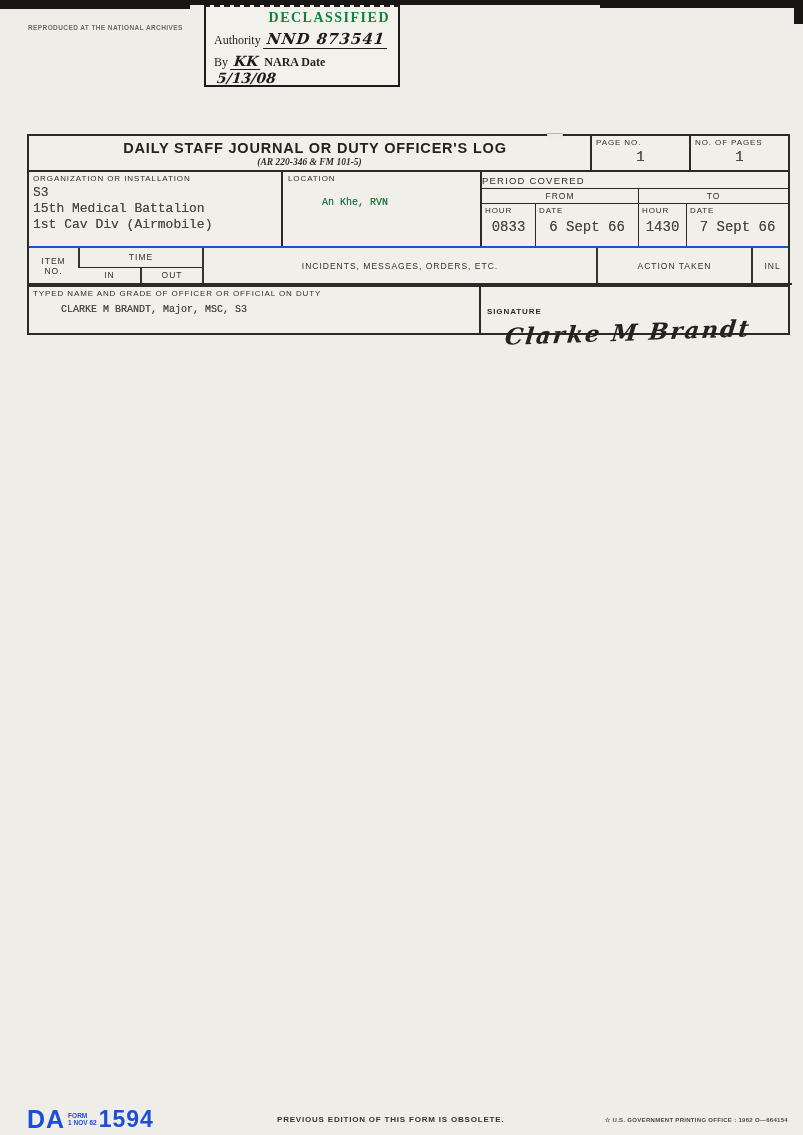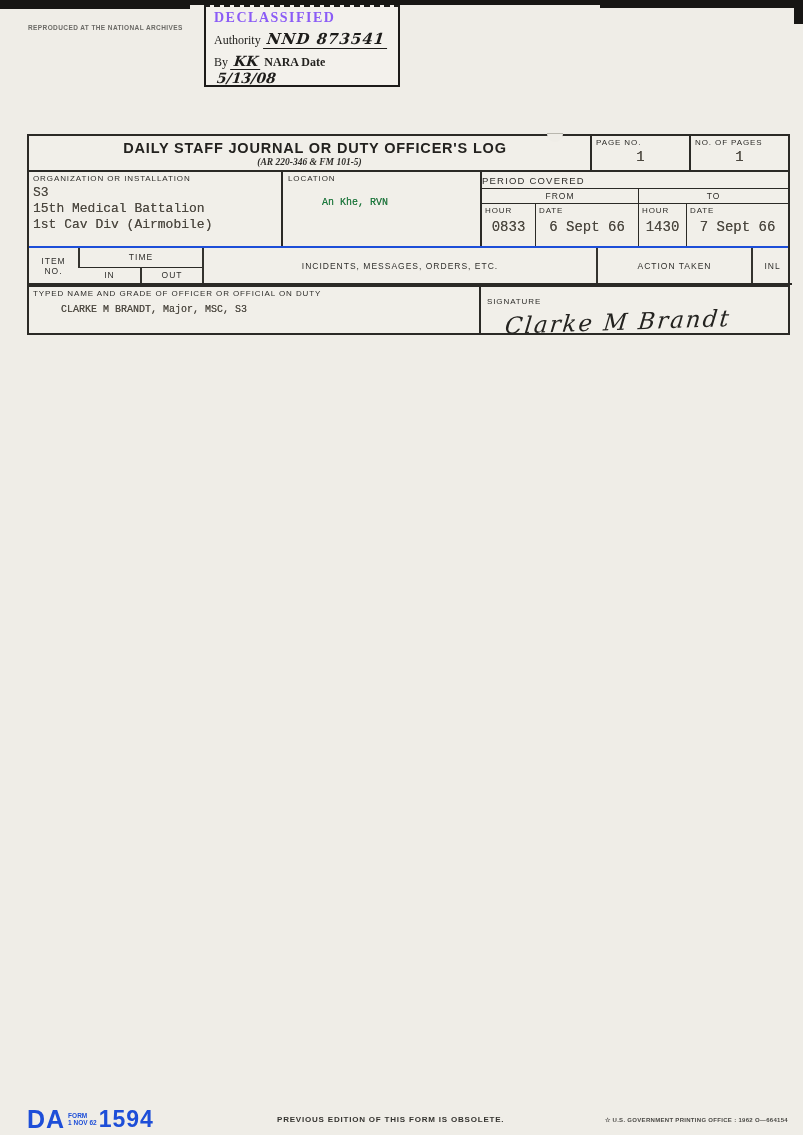--- a/index.html
+++ b/index.html
@@ -15,22 +15,22 @@
   .stamp-note{
     position:absolute;left:28px;top:24px;font-size:6.5px;letter-spacing:.4px;
     color:#6b6a66;font-weight:bold;
   }
   .declass{
     position:absolute;left:204px;top:5px;width:196px;height:82px;
     border:2.5px solid #1c1b19;border-top-style:dashed;background:rgba(245,244,240,.6);
     padding:3px 8px 0 8px;box-sizing:border-box;
   }
   .declass-title{
-    text-align:left;font-family:"Liberation Serif",serif;font-weight:bold;
-    font-size:14px;letter-spacing:1.5px;color:#8b5cf6;
+    text-align:right;font-family:"Liberation Serif",serif;font-weight:bold;
+    font-size:14px;letter-spacing:1.5px;color:#15803d;
   }
   .declass-line{font-family:"Liberation Serif",serif;font-size:12px;color:#23221f;margin-top:4px;}
   .hand{
     font-family:"DejaVu Serif",serif;font-style:italic;font-weight:bold;
     color:#1d1c1a;border-bottom:1.5px solid #1d1c1a;padding:0 3px;
     display:inline-block;transform:skewX(-6deg);
   }
   .hand-lg{font-size:15px;letter-spacing:1px;}
   
   .form{
@@ -74,21 +74,21 @@
     border-left:2px solid #34332e;box-sizing:border-box;overflow:visible;
   }
   table.journal th:first-child,table.journal td:first-child{border-left:none;}
   table.journal thead th{border-bottom:2px solid #2b2a26;}
   th{font-weight:normal;}
   .th-txt{font-size:8.5px;letter-spacing:1px;text-align:center;}
   .th-time{border-bottom:1.5px solid #2b2a26 !important;}
   
   .foot{display:flex;border-top:2px solid #2b2a26;height:46px;}
   .foot-left{width:450px;box-sizing:border-box;padding:2px 4px;}
-  .foot-right{flex:1;border-left:2px solid #2b2a26;box-sizing:border-box;padding:10px 6px;position:relative;}
+  .foot-right{flex:1;border-left:2px solid #2b2a26;box-sizing:border-box;padding:20px 6px;position:relative;font-weight:bold;}
   .typed-name{font-size:10px;margin:6px 0 0 28px;}
   .signature{
     font-family:"DejaVu Serif",serif;font-style:italic;font-size:23px;color:#242320;
     transform:rotate(-2deg) skewX(-8deg);margin:2px 0 0 18px;white-space:nowrap;letter-spacing:2px;
   }
   
   .bottom-strip{position:absolute;left:27px;top:1107px;width:763px;height:26px;}
   .da-group{position:absolute;left:0;top:0;display:flex;align-items:flex-start;color:#1d4ed8;}
   .da-big{font-weight:bold;font-size:25px;letter-spacing:1px;line-height:24px;}
   .da-mid{font-size:6.5px;font-weight:bold;line-height:7px;margin:5px 2px 0 3px;text-align:left;}

